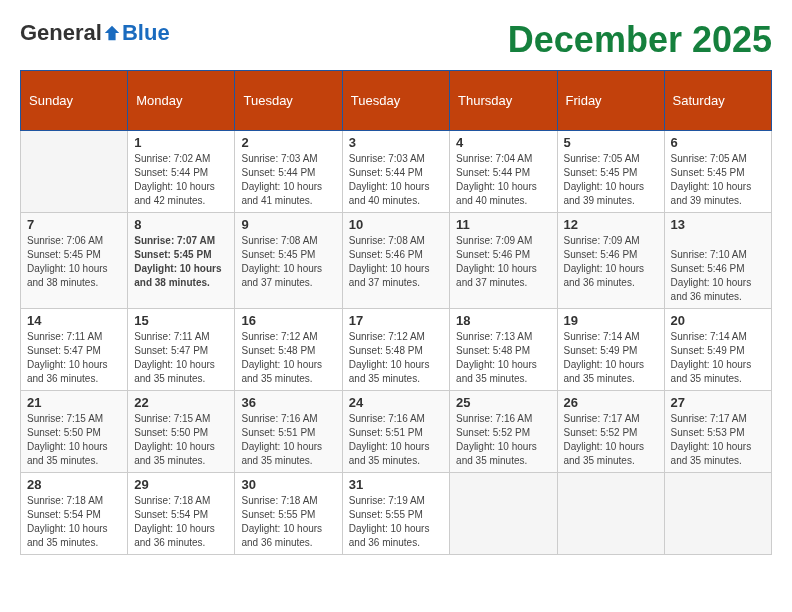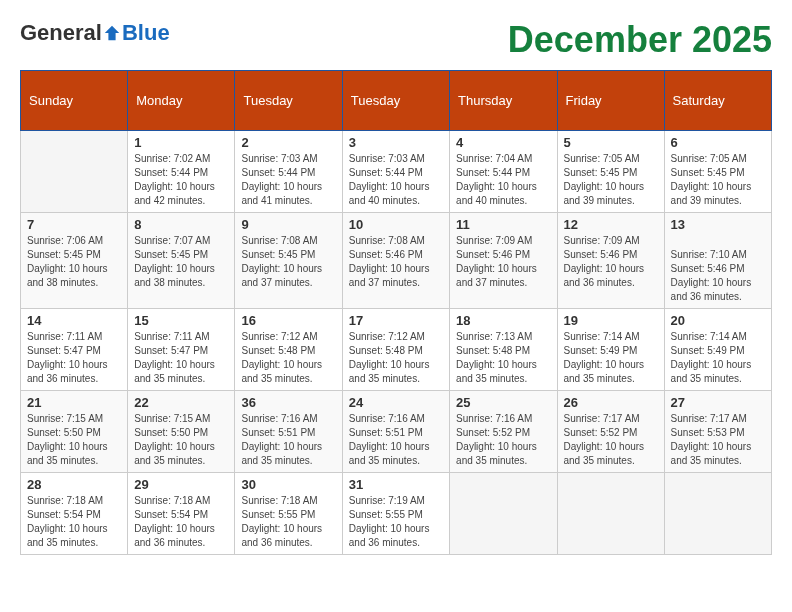--- a/index.html
+++ b/index.html
@@ -165,21 +165,21 @@
       <tr>
         <td>
           <span class="day-num">7</span>
           <div class="day-info" style="white-space: pre-line;">Sunrise: 7:06 AM
 Sunset: 5:45 PM
 Daylight: 10 hours
 and 38 minutes.</div>
         </td>
         <td>
           <span class="day-num">8</span>
-          <div class="day-info" style="white-space: pre-line;">Sunrise: 7:07 AM
+          <div class="day-info" style="white-space: pre-line; font-weight: bold;">Sunrise: 7:07 AM
 Sunset: 5:45 PM
 Daylight: 10 hours
 and 38 minutes.</div>
         </td>
         <td>
           <span class="day-num">9</span>
           <div class="day-info" style="white-space: pre-line;">Sunrise: 7:08 AM
 Sunset: 5:45 PM
 Daylight: 10 hours
 and 37 minutes.</div>

